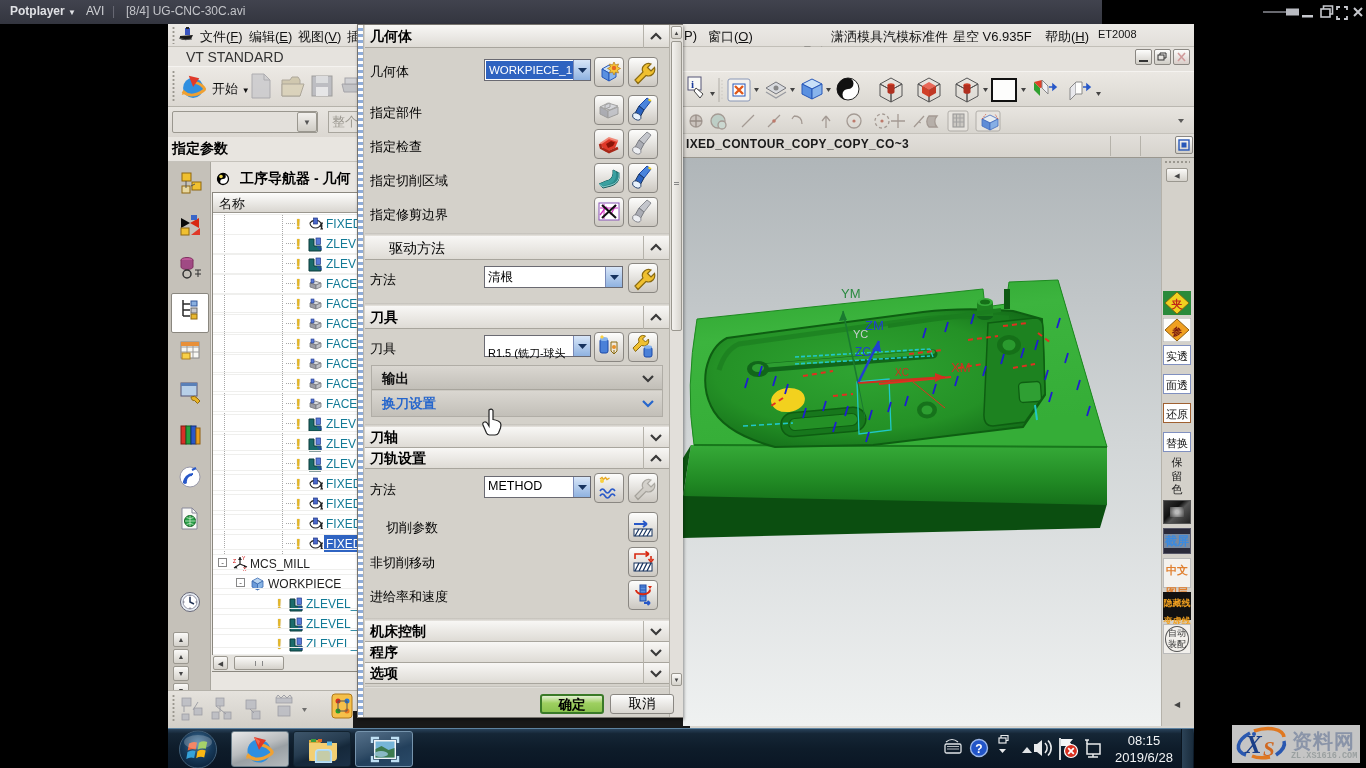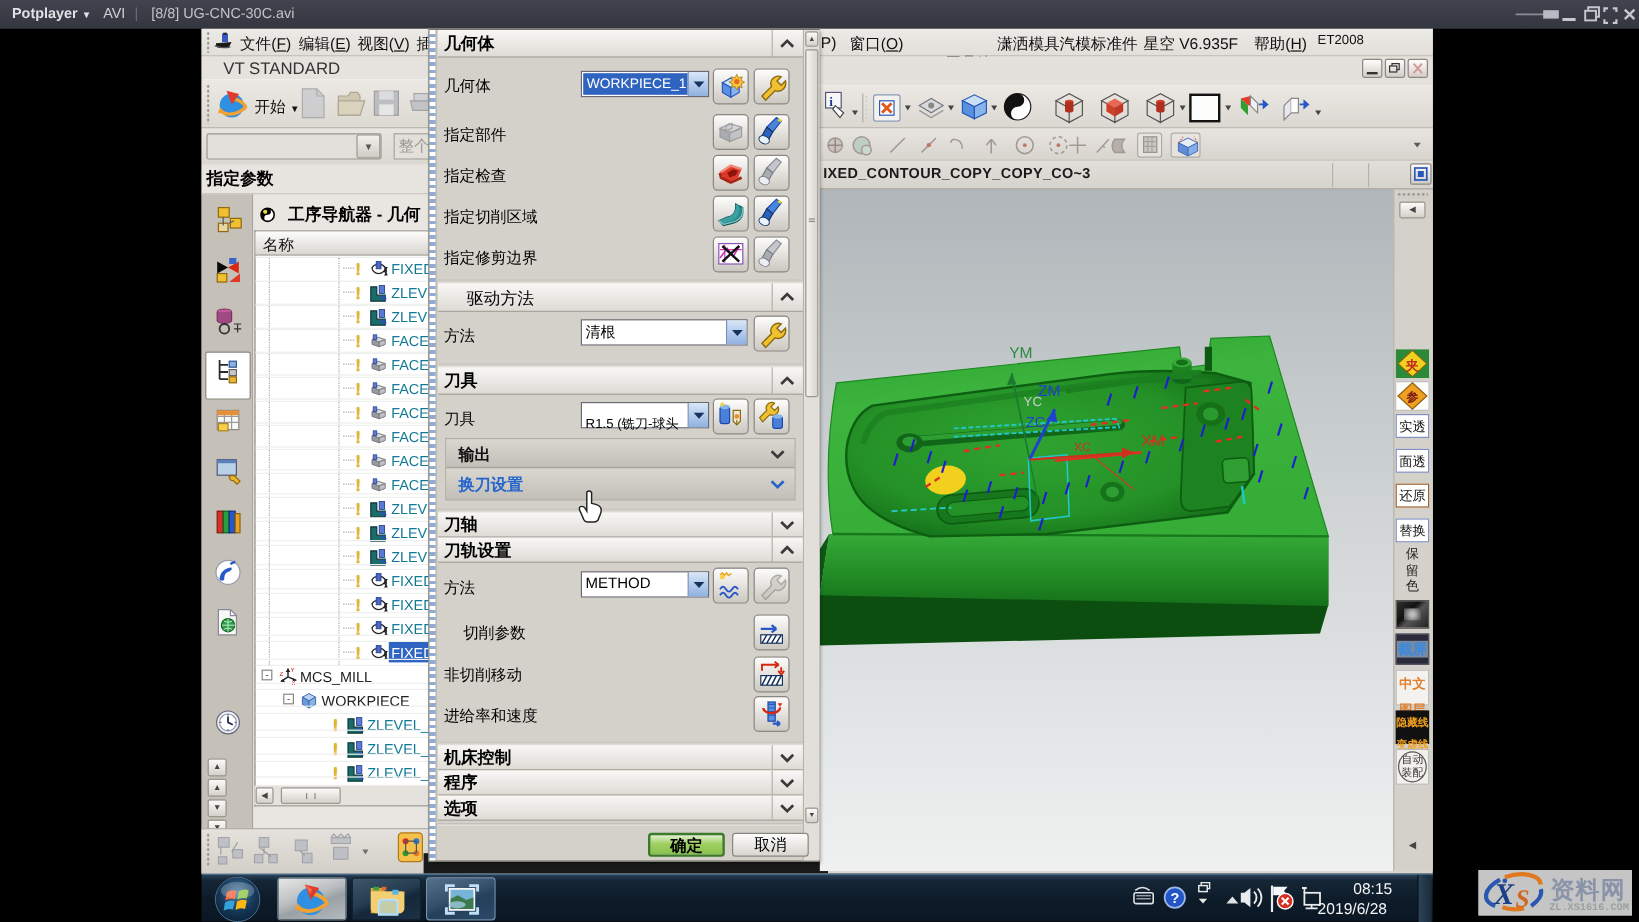--- a/index.html
+++ b/index.html
@@ -1,37 +1,37 @@
 <!DOCTYPE html>
 <html><head><meta charset="utf-8">
 <style>
 *{margin:0;padding:0;box-sizing:border-box;}
 html,body{width:1366px;height:768px;overflow:hidden;background:#000;font-family:"Liberation Sans",sans-serif;}
 .abs{position:absolute;}
 #page{position:relative;width:1366px;height:768px;background:#000;}
 
-#ppbar{left:0;top:0;width:1366px;height:24px;background:linear-gradient(#41434e,#33353f);color:#cfd0d4;font-size:12px;}
+#ppbar{left:0;top:0;width:1102px;height:24px;background:linear-gradient(#41434e,#33353f);color:#cfd0d4;font-size:12px;}
 #ppbar .t{position:absolute;top:4px;}
 
 #nx{left:168px;top:24px;width:1026px;height:704px;background:#d8d5cf;}
 
 #taskbar{left:168px;top:728px;width:1026px;height:40px;background:linear-gradient(#29425a 0%,#152636 12%,#0e1c2a 50%,#0a1624 100%);border-top:1px solid #5d82a0;}
 .tbtn{position:absolute;top:2px;width:58px;height:36px;border:1px solid #122330;border-radius:3px;background:linear-gradient(160deg,#3e566b 0%,#263c50 45%,#15283a 60%,#1c3147 100%);}
 
 #wm{left:1232px;top:725px;width:128px;height:38px;background:#c6c6c6;}
 .ib{position:absolute;width:30px;height:30px;background:linear-gradient(#fdfdfc,#ccc8c1);border:1px solid #8a8782;border-radius:4px;padding:1px;}
 </style></head>
 <body>
 <div id="page">
 
   <div id="ppbar" class="abs">
     <span class="t" style="left:10px;font-weight:bold;color:#e0e1e5;">Potplayer <span style="font-size:8px;">▼</span></span>
     <span class="t" style="left:86px;">AVI</span>
     <span class="t" style="left:112px;color:#6a6c76;">|</span>
-    <span class="t" style="left:126px;color:#c3c4c9;">[8/8] UG-CNC-30C.avi</span>
+    <span class="t" style="left:126px;color:#c3c4c9;">[8/4] UG-CNC-30C.avi</span>
     <svg class="abs" style="left:1255px;top:0;" width="110" height="24" viewBox="0 0 110 24">
       <line x1="8" y1="12" x2="40" y2="12" stroke="#8b8d95" stroke-width="1.5"></line>
       <rect x="31" y="8.5" width="13" height="7" fill="#b9bbc2"></rect>
       <rect x="47" y="15" width="11" height="2.5" fill="#c6c8cd"></rect>
       <g stroke="#c6c8cd" stroke-width="1.6" fill="none">
         <rect x="66" y="9" width="9" height="8"></rect>
           <path d="M68.5 9 v-3 h9 v8 h-3"></path>
       </g>
       <g stroke="#c6c8cd" stroke-width="1.8" fill="none">
         <path d="M82 10 v-3 h3 M89 7 h3 v3 M92 16 v3 h-3 M85 19 h-3 v-3"></path>
@@ -1049,21 +1049,21 @@
       <path d="M4 3 v22" stroke="#e8eaec" stroke-width="1.8"></path>
       <path d="M5 4 l12 0 -3 3.5 3 3.5 -12 0z" fill="#f4f5f6"></path>
       <circle cx="15" cy="16" r="6.5" fill="#d83020" stroke="#fff" stroke-width="1.2"></circle>
       <path d="M12.2 13.2 l5.6 5.6 M17.8 13.2 l-5.6 5.6" stroke="#fff" stroke-width="1.8"></path>
       <g stroke="#e8eaec" stroke-width="1.5" fill="none">
         <rect x="31" y="9" width="13" height="10"></rect>
         <path d="M37 19 v3 M32 22 h10 M31 9 v-4 M29 5 h4"></path>
       </g>
     </svg>
     <div class="abs" style="left:946px;top:4px;width:60px;text-align:center;color:#f2f4f6;font-size:13px;">08:15</div>
-    <div class="abs" style="left:930px;top:21px;width:92px;color:#f2f4f6;font-size:13px;">2019/6/28</div>
+    <div class="abs" style="left:930px;top:21px;width:92px;text-align:center;color:#f2f4f6;font-size:13px;">2019/6/28</div>
     <div class="abs" style="left:1013px;top:0;width:12px;height:40px;border-left:1px solid #0a141e;background:linear-gradient(90deg,#2c4357,#1a2c3c);"></div>
   </div>
 
   <div id="wm" class="abs">
     <svg width="128" height="38" viewBox="0 0 128 38">
       <rect width="128" height="38" fill="#c5c5c5"></rect>
       <path d="M14 30 A 25 13 -16 0 1 18 8" fill="none" stroke="#2a58b0" stroke-width="3.5"></path>
       <path d="M22 6 A 25 13 -16 0 1 52 12" fill="none" stroke="#e07820" stroke-width="3.5"></path>
       <path d="M52 16 A 25 13 -16 0 1 44 30" fill="none" stroke="#2a58b0" stroke-width="3.5"></path>
       <path d="M38 32 a 25 13 -16 0 1 -18 -1" fill="none" stroke="#e07820" stroke-width="3.5"></path>

